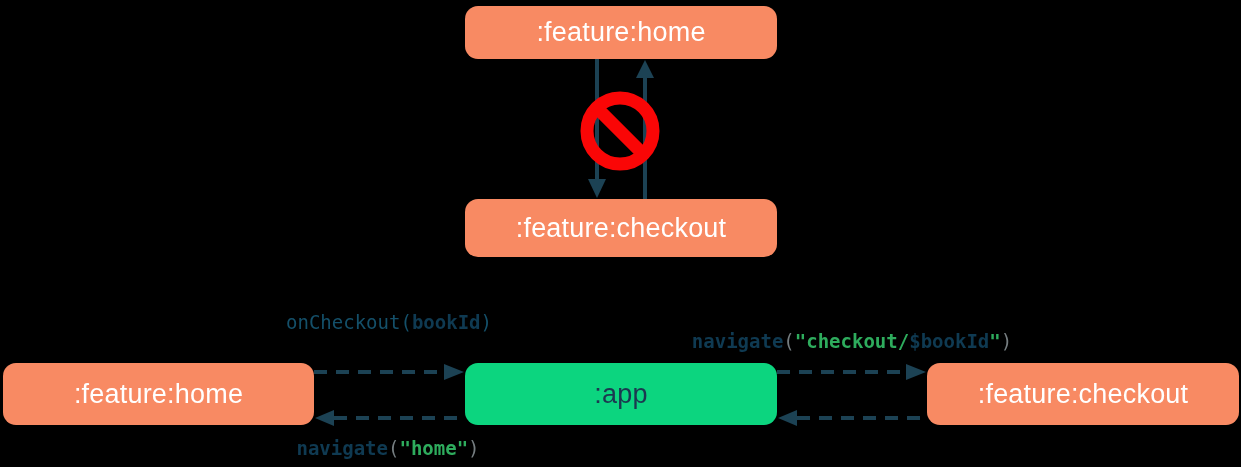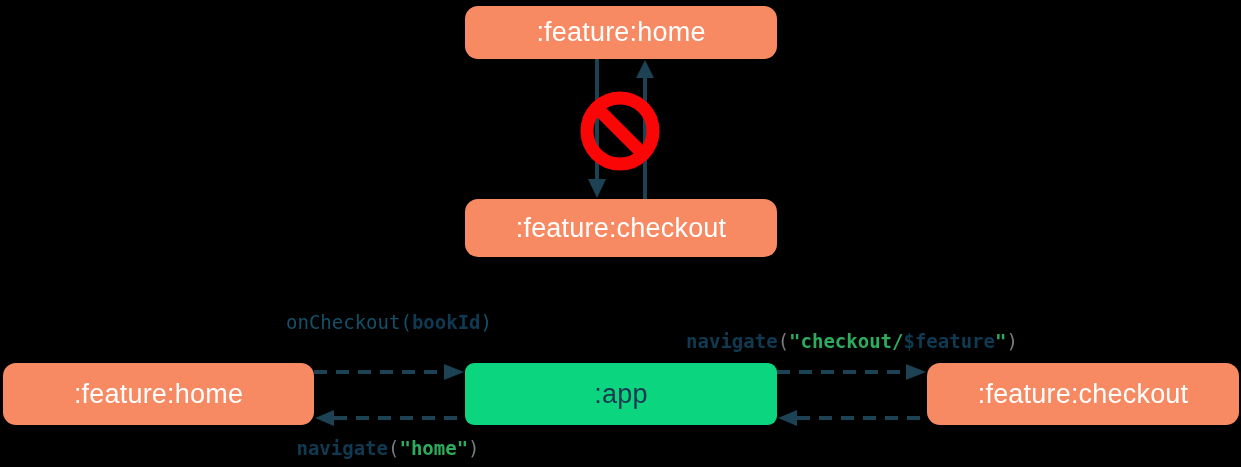--- a/index.html
+++ b/index.html
@@ -36,21 +36,21 @@
     font-size: 27px;
     letter-spacing: 0.2px;
     white-space: nowrap;
   }
   .module-box.orange { background: var(--box-orange); color: var(--box-text-light); }
   .module-box.green  { background: var(--box-green);  color: var(--box-text-dark); }
 
   .box-top-home      { left: 465px; top: 6px;   width: 312px; height: 53px; }
   .box-top-checkout  { left: 465px; top: 199px; width: 312px; height: 58px; }
   .box-bottom-home     { left: 3px;   top: 363px; width: 311px; height: 62px; }
-  .box-bottom-app      { left: 465px; top: 363px; width: 312px; height: 62px; border-radius: 9px; }
+  .box-bottom-app      { left: 465px; top: 363px; width: 312px; height: 62px; }
   .box-bottom-checkout { left: 927px; top: 363px; width: 312px; height: 62px; }
 
   svg { position: absolute; display: block; }
   .svg-top-arrows { left: 555px; top: 59px; }
   .svg-gap-left   { left: 314px; top: 360px; }
   .svg-gap-right  { left: 777px; top: 360px; }
 
   .arrow-line { stroke: var(--arrow-navy); stroke-width: 4; fill: none; }
   .arrow-line.dashed { stroke-dasharray: 13 9; }
   .arrow-head { fill: var(--arrow-navy); stroke: none; }
@@ -137,21 +137,21 @@
       <line class="arrow-line dashed" x1="20" y1="58" x2="150" y2="58"></line>
       <polygon class="arrow-head" points="20,50 20,66 1,58"></polygon>
     </g>
   </svg>
 
   <div class="code-label lbl-on-checkout">
     <span class="tk-fn">onCheckout</span><span class="tk-fn">(</span><span class="tk-kw">bookId</span><span class="tk-fn">)</span>
   </div>
 
   <div class="code-label lbl-navigate-checkout">
-    <span class="tk-kw">navigate</span><span class="tk-gray">(</span><span class="tk-str">"checkout/</span><span class="tk-kw">$feature</span><span class="tk-str">"</span><span class="tk-gray">)</span>
+    <span class="tk-kw">navigate</span><span class="tk-gray">(</span><span class="tk-str">"checkout/</span><span class="tk-kw">$bookId</span><span class="tk-str">"</span><span class="tk-gray">)</span>
   </div>
 
   <div class="code-label lbl-navigate-home">
     <span class="tk-kw">navigate</span><span class="tk-gray">(</span><span class="tk-str">"home"</span><span class="tk-gray">)</span>
   </div>
 
 
 </div>
 
 </body></html>

